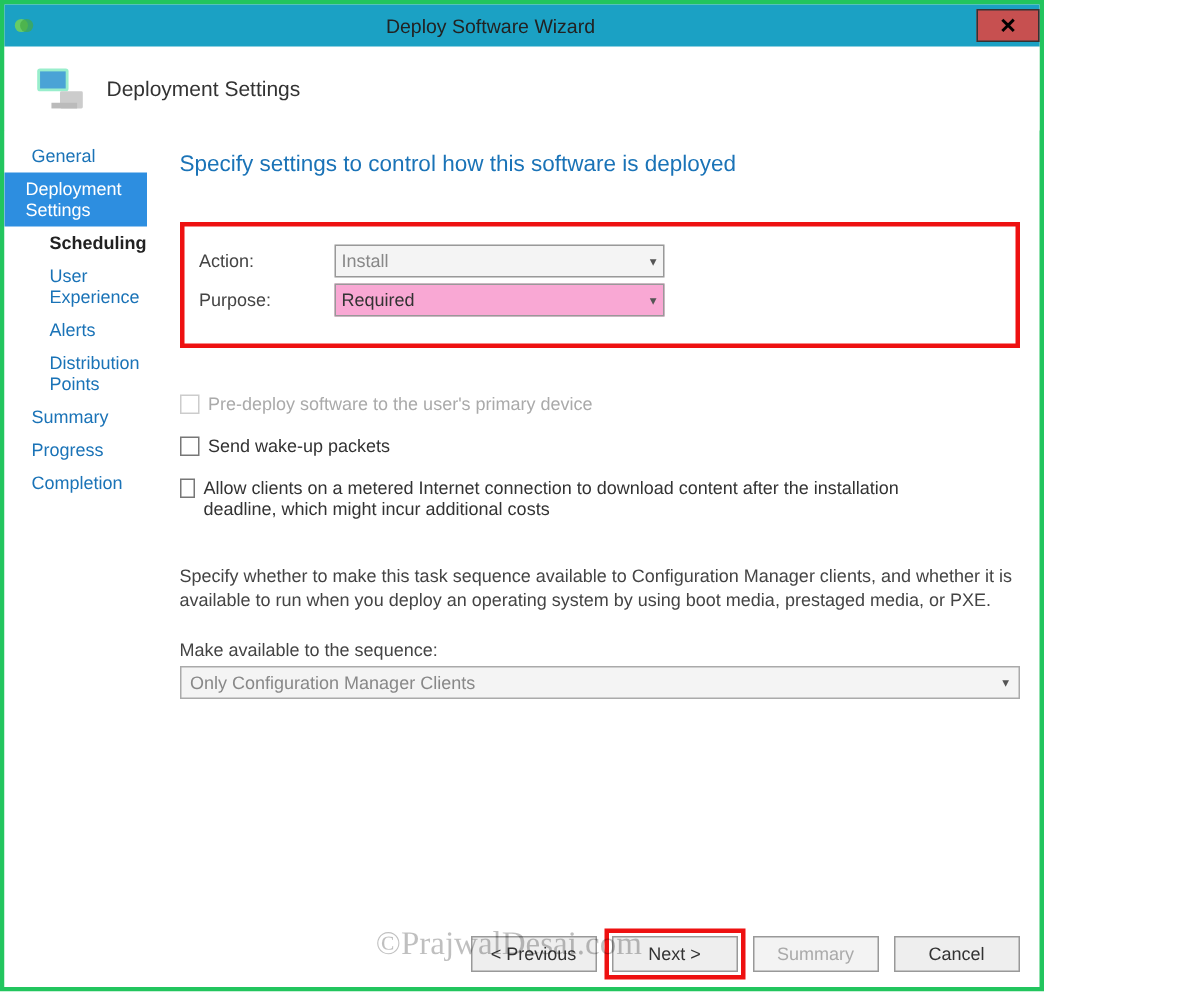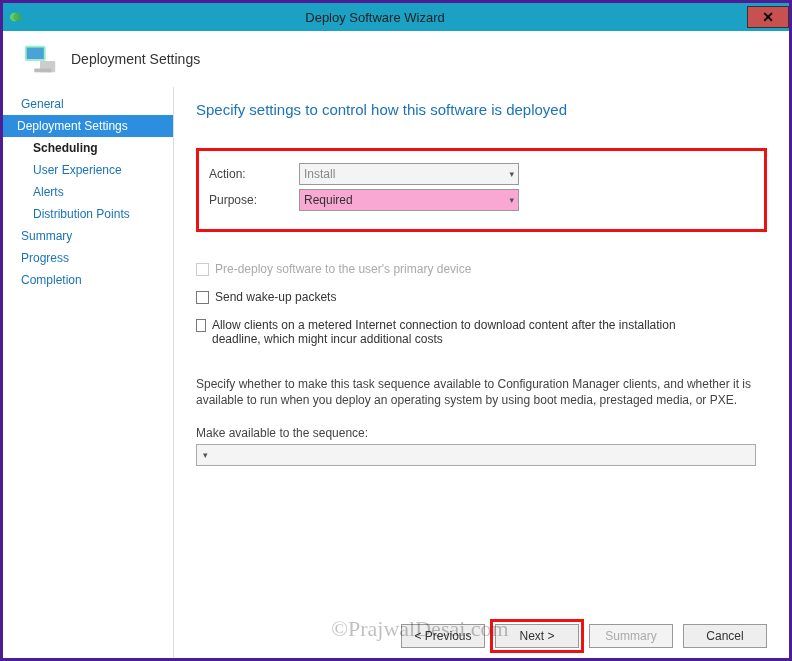--- a/index.html
+++ b/index.html
@@ -1,17 +1,17 @@
 <!DOCTYPE html>
 <html><head>
 <meta charset="utf-8">
 <style>
   * { box-sizing: border-box; margin: 0; padding: 0; }
   body { font-family: "Segoe UI", Tahoma, sans-serif; font-size: 12px; background: #fff; width: 792px; height: 661px; overflow: hidden; color: #333; }
-  .window { width: 792px; height: 661px; border: 3px solid #4c1d95; background: #fff; position: relative; }
+  .window { width: 696px; height: 661px; border: 3px solid #22c55e; background: #fff; position: relative; }
   .titlebar { height: 28px; background: #1ba1c4; display: flex; align-items: center; justify-content: space-between; position: relative; }
   .titlebar .favicon { position:absolute; left:6px; top:7px; width:14px; height:14px; }
   .titlebar .title { flex:1; text-align:center; font-size:13px; color:#222; }
   .titlebar .close { width:42px; height:22px; background:#c75050; display:flex; align-items:center; justify-content:center; margin-right:0; border:1px solid #333; }
   .titlebar .close span { font-size:14px; font-weight:bold; color:#000; }
   .banner { height: 56px; background:#fff; display:flex; align-items:center; padding-left:18px; }
   .banner .icon { width:38px; height:38px; margin-right:12px; }
   .banner .banner-title { font-size:14px; color:#333; }
   .body { display:flex; height: calc(100% - 28px - 56px); }
   .sidebar { width:170px; background:#fff; padding-top:6px; }
@@ -112,20 +112,21 @@
       </div>
       <div class="chk-row">
         <div class="box"></div>
         <div>Allow clients on a metered Internet connection to download content after the installation deadline, which might incur additional costs</div>
       </div>
 
       <div class="desc">Specify whether to make this task sequence available to Configuration Manager clients, and whether it is available to run when you deploy an operating system by using boot media, prestaged media, or PXE.</div>
 
       <div class="sub-label">Make available to the sequence:</div>
       <div class="wide-select">
+        <span>Only Configuration Manager Clients</span>
         <span class="arrow">▾</span>
       </div>
 
       <div class="footer">
         <div class="btn">&lt; Previous</div>
         <div class="btn highlighted">Next &gt;</div>
         <div class="btn disabled">Summary</div>
         <div class="btn">Cancel</div>
       </div>
 

